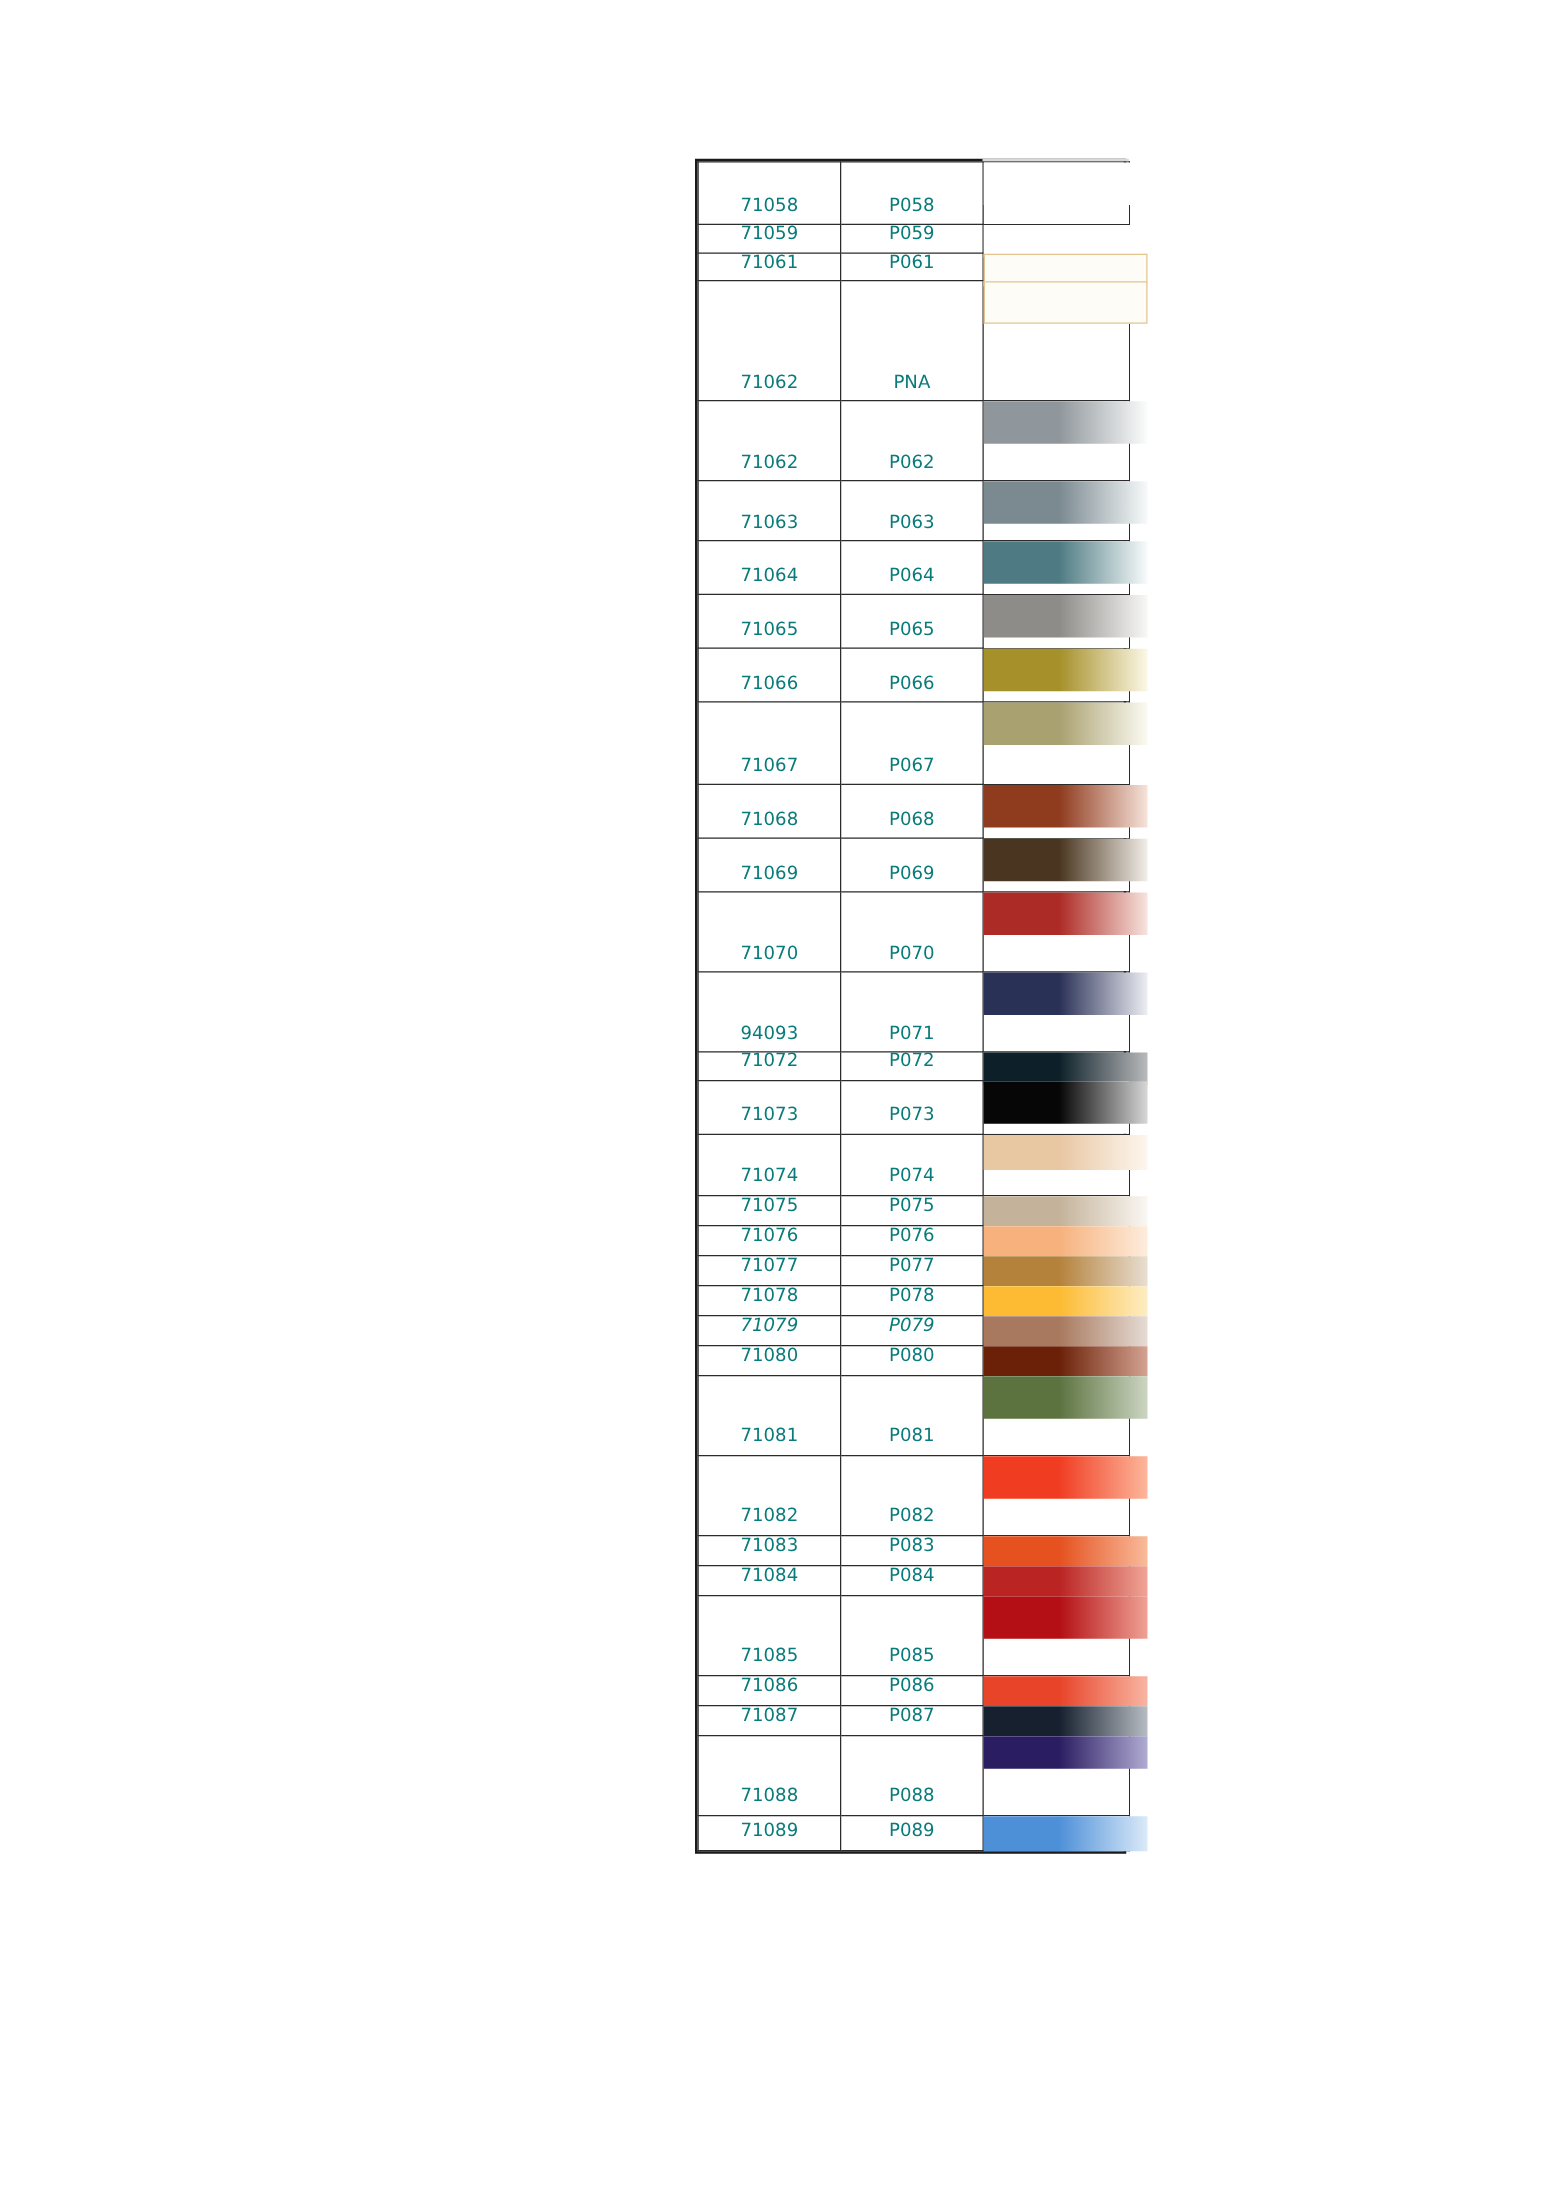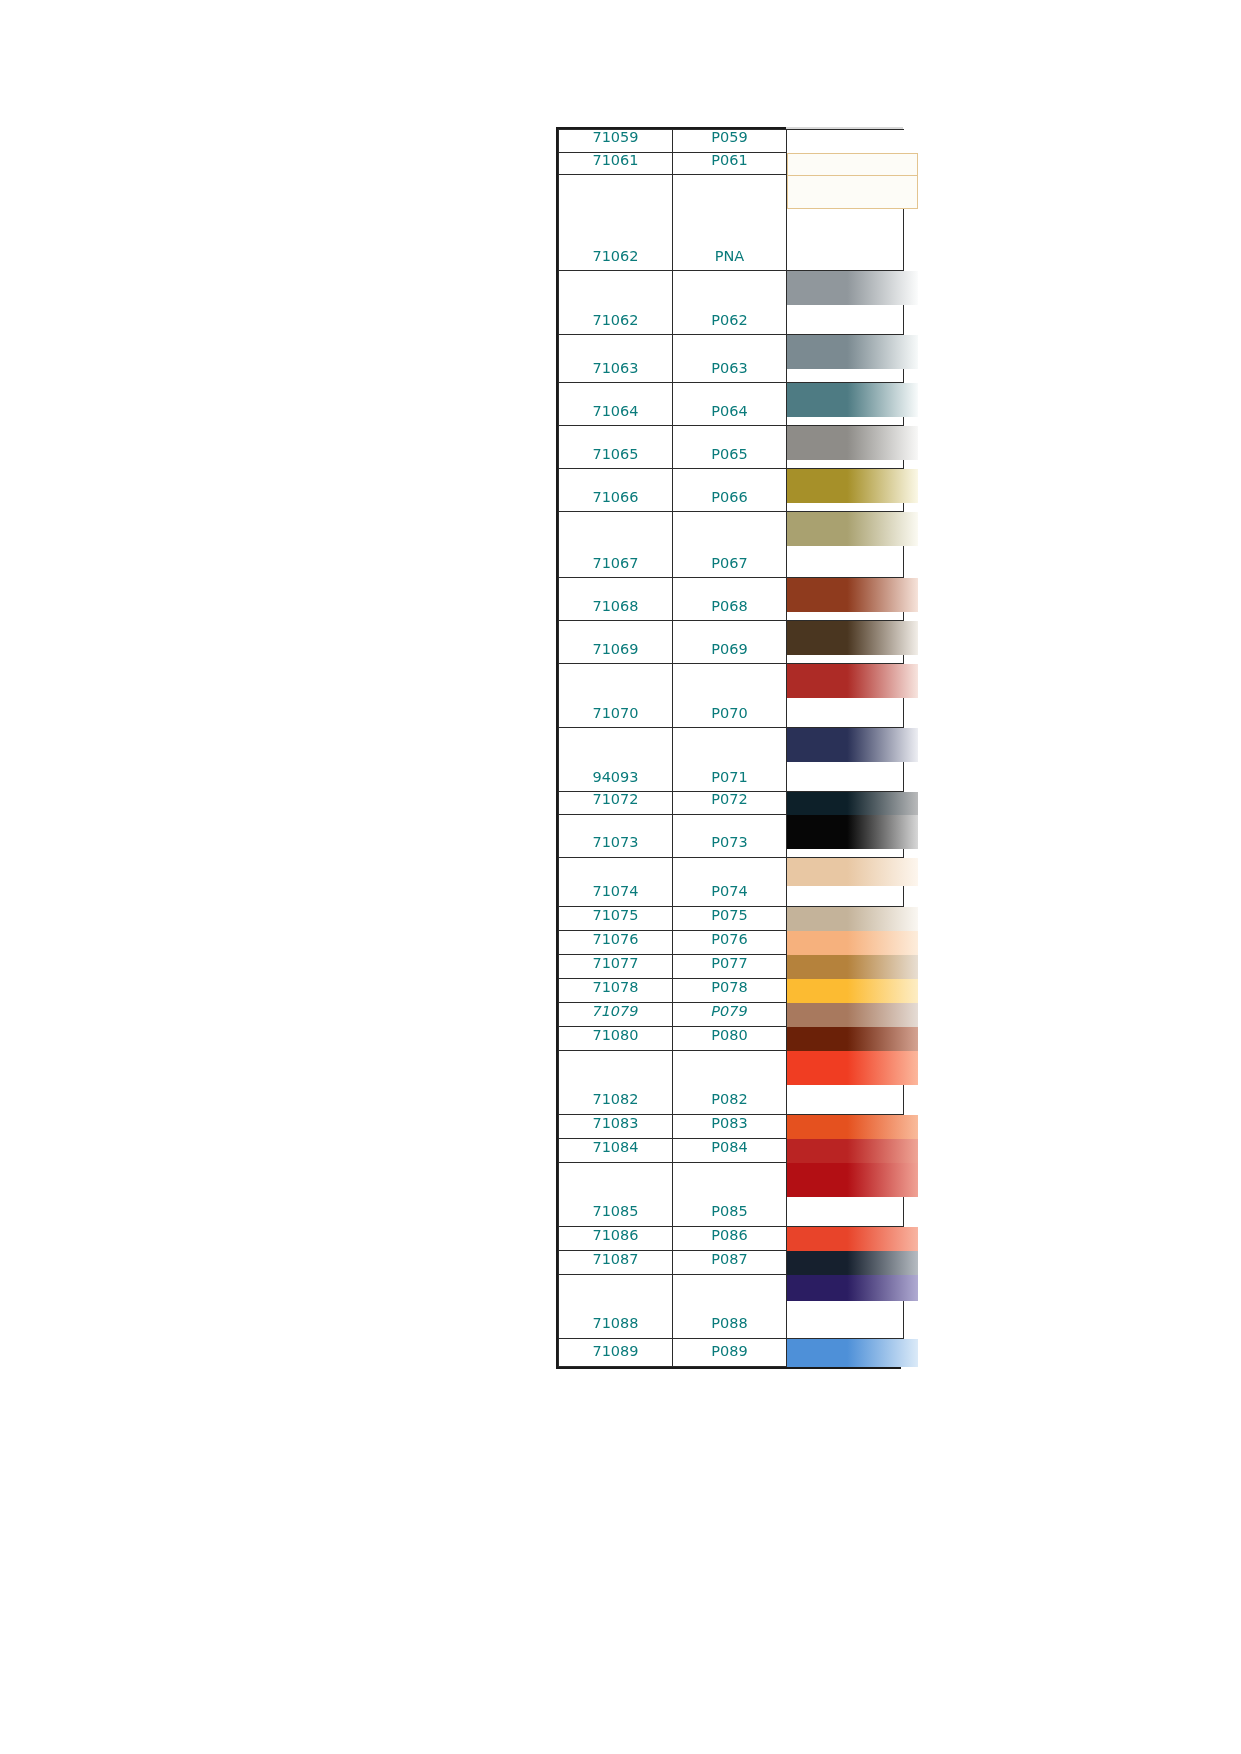--- a/index.html
+++ b/index.html
@@ -87,20 +87,33 @@
     background: #d9d9d9;
   }
 </style>
 </head>
 <body>
 
 <div id="sheet">
   <div class="top-hair"></div>
   <table class="codes">
     <tbody id="tbody">
+        <tr style="height: 50px;">
+          <td class="c-num">
+            <span class="cell-txt">71058</span>
+          </td>
+          <td class="c-code">
+            <span class="cell-txt">P058</span>
+          </td>
+          <td class="c-sw">
+            <div class="sw-wrap">
+              <div class="sw-bar" style="height: 34px; background: linear-gradient(90deg, rgb(255, 255, 255) 0%, rgb(255, 255, 255) 55%, rgb(255, 255, 255) 72%, rgb(255, 255, 255) 100%); width: 131px;"></div>
+            </div>
+          </td>
+        </tr>
         <tr style="height: 22px;">
           <td class="c-num">
             <span class="cell-txt">71059</span>
           </td>
           <td class="c-code">
             <span class="cell-txt">P059</span>
           </td>
           <td class="c-sw">
             <div class="sw-wrap">
               <div class="sw-bar" style="height: 26px; background: linear-gradient(90deg, rgb(255, 255, 255) 0%, rgb(255, 255, 255) 55%, rgb(255, 255, 255) 72%, rgb(255, 255, 255) 100%); width: 131px;"></div>
@@ -370,20 +383,33 @@
         <tr style="height: 24px;">
           <td class="c-num">
             <span class="cell-txt">71080</span>
           </td>
           <td class="c-code">
             <span class="cell-txt">P080</span>
           </td>
           <td class="c-sw">
             <div class="sw-wrap">
               <div class="sw-bar" style="height: 24px; background: linear-gradient(90deg, rgb(107, 33, 8) 0%, rgb(107, 33, 8) 46%, rgb(212, 163, 146) 100%);"></div>
+            </div>
+          </td>
+        </tr>
+        <tr style="height: 64px;">
+          <td class="c-num">
+            <span class="cell-txt">71081</span>
+          </td>
+          <td class="c-code">
+            <span class="cell-txt">P081</span>
+          </td>
+          <td class="c-sw">
+            <div class="sw-wrap">
+              <div class="sw-bar" style="height: 34px; background: linear-gradient(90deg, rgb(92, 115, 64) 0%, rgb(92, 115, 64) 46%, rgb(204, 213, 194) 100%);"></div>
             </div>
           </td>
         </tr>
         <tr style="height: 64px;">
           <td class="c-num">
             <span class="cell-txt">71082</span>
           </td>
           <td class="c-code">
             <span class="cell-txt">P082</span>
           </td>

